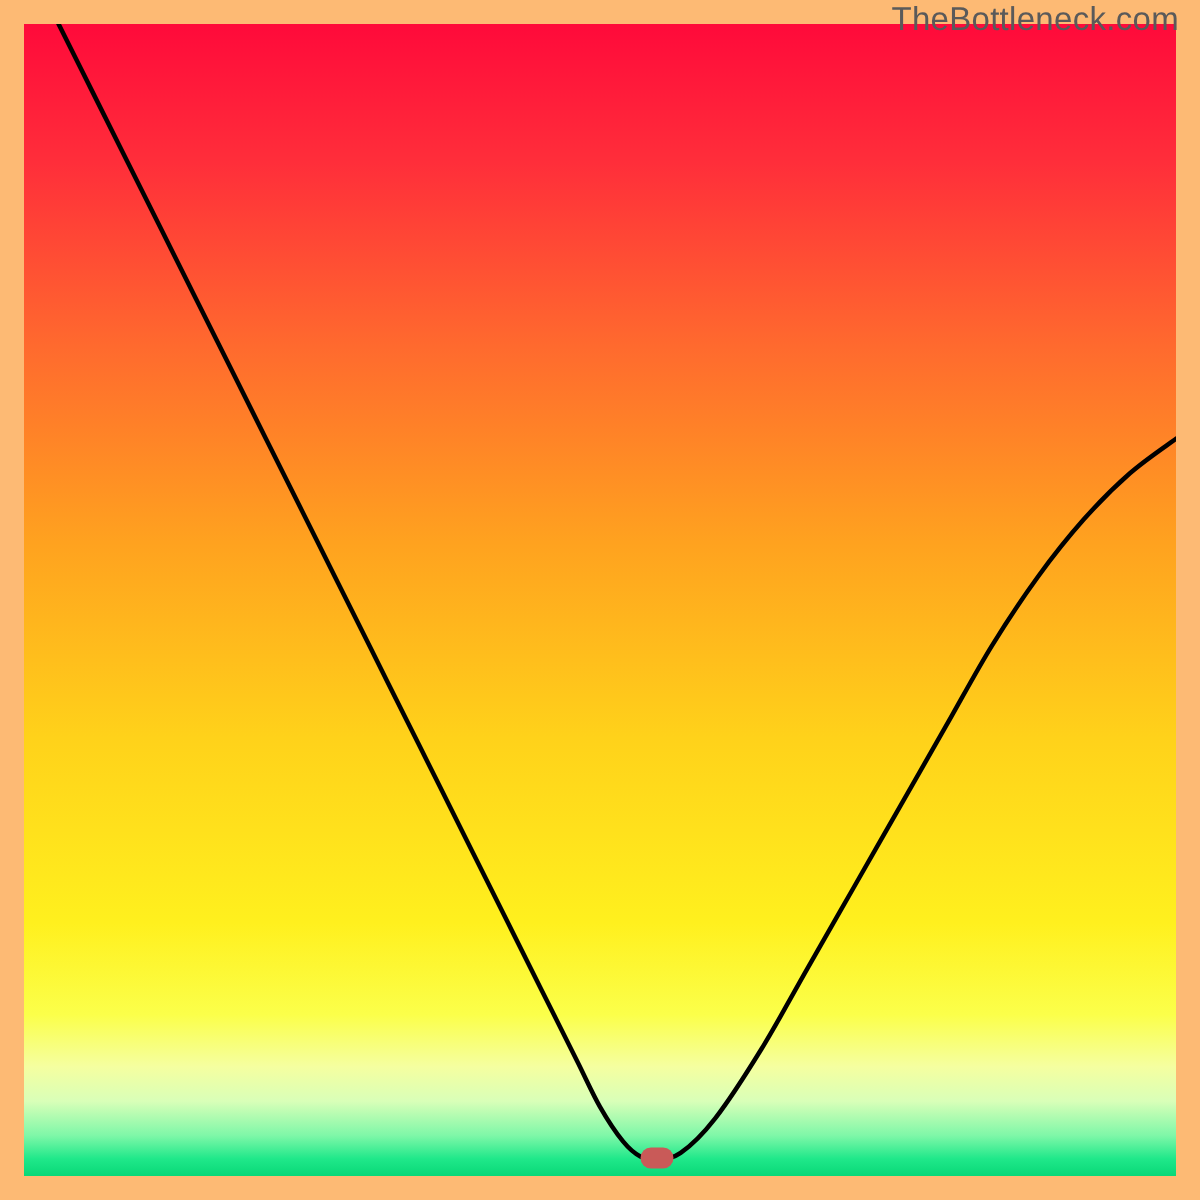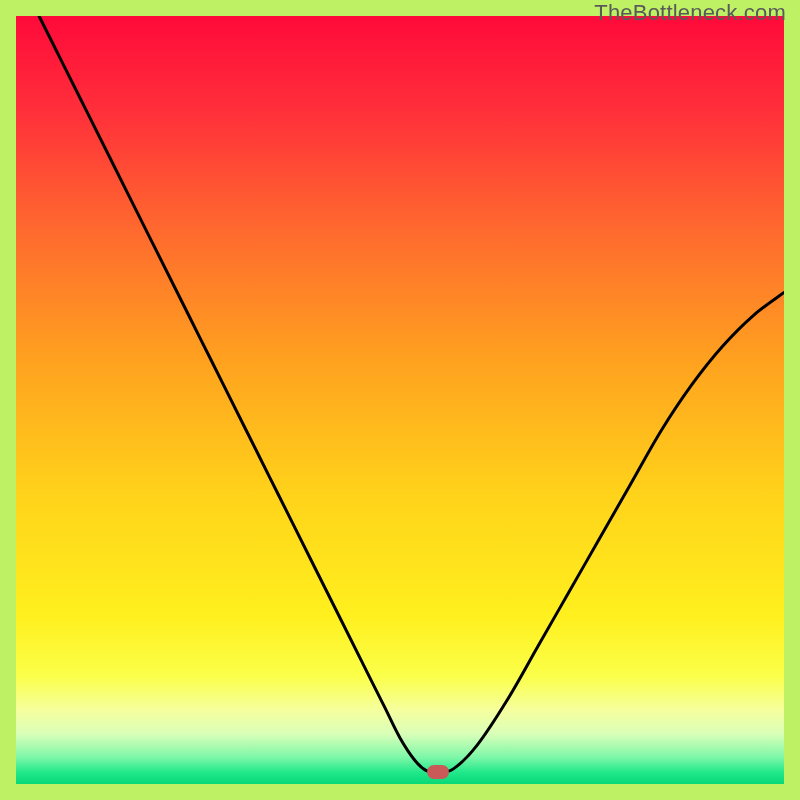--- a/index.html
+++ b/index.html
@@ -7,21 +7,21 @@
     padding: 0;
     width: 800px;
     height: 800px;
     background: #000;
     overflow: hidden;
   }
   .frame {
     position: relative;
     width: 800px;
     height: 800px;
-    background: #bef264;
+    background: #fdba74;
   }
   .plot-area {
     position: absolute;
     left: 16px;
     top: 16px;
     width: 768px;
     height: 768px;
     overflow: hidden;
   }
   .gradient {

